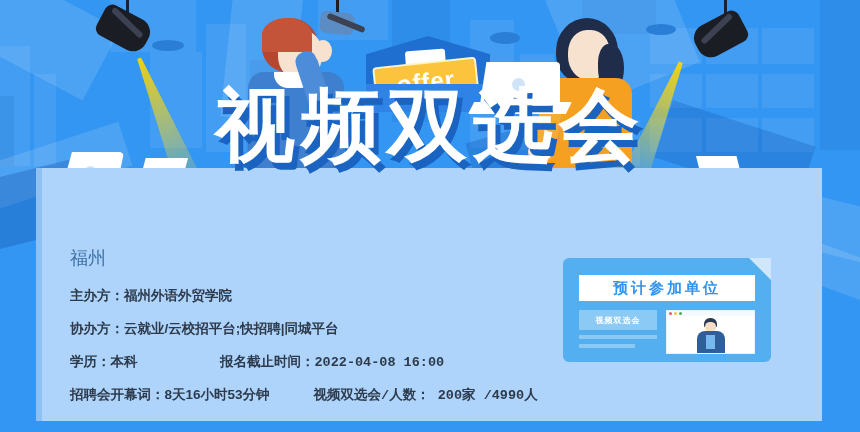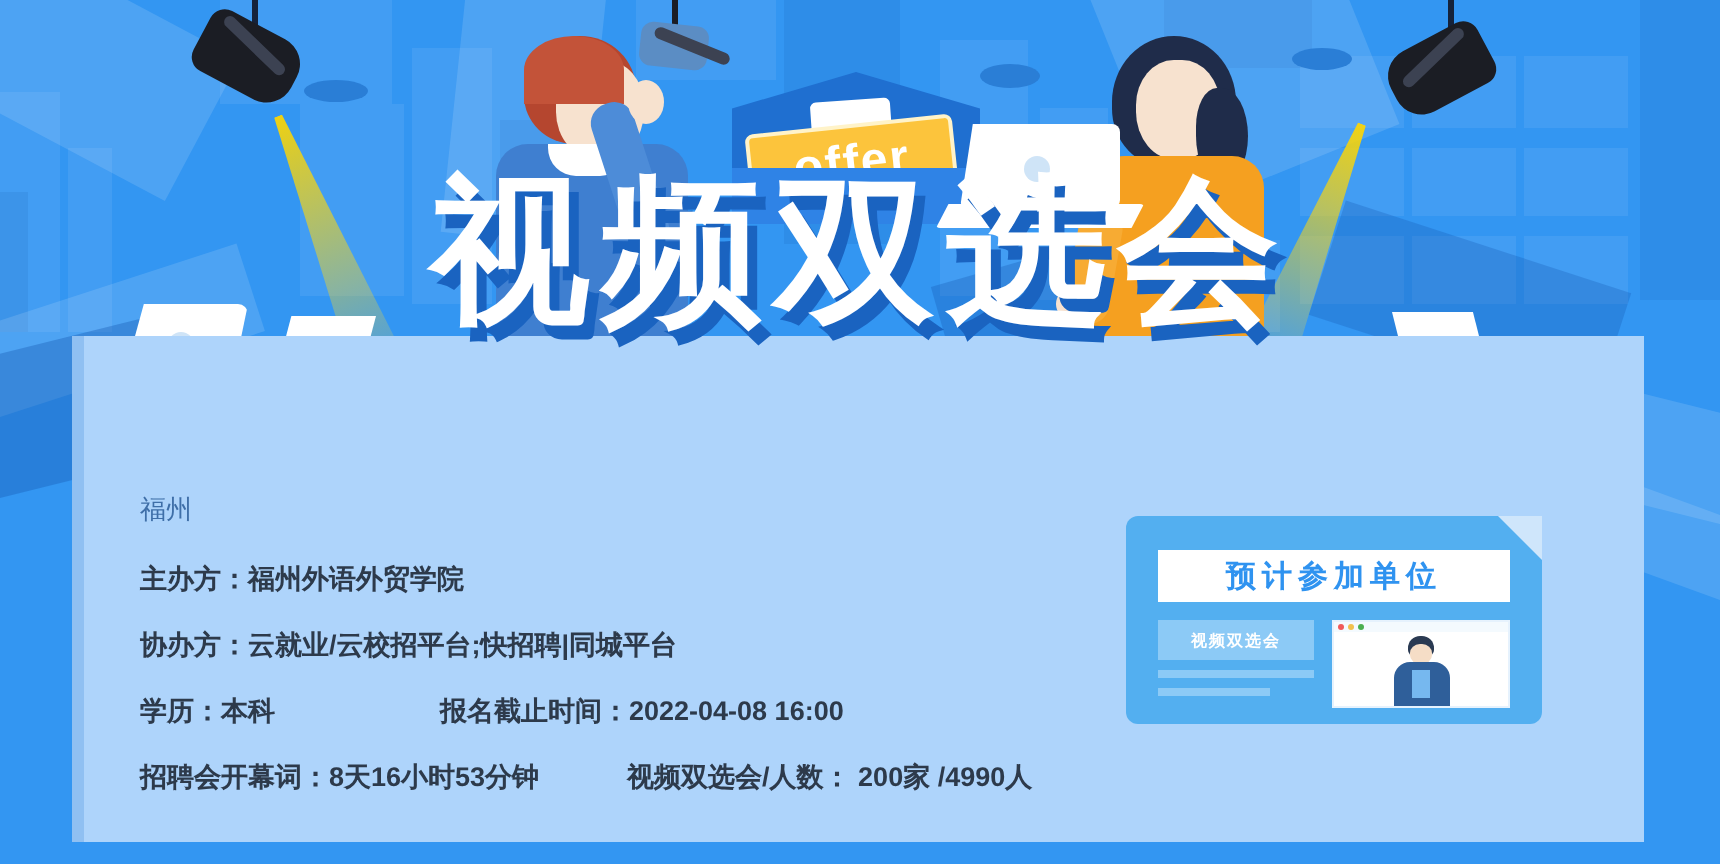--- a/index.html
+++ b/index.html
@@ -88,25 +88,25 @@
                border:2px solid #2b3440; border-radius:50%; }
   .pin:after{ content:""; position:absolute; left:4px; top:9px; width:3px; height:4px; background:#2b3440; }
   .sub-pill {
     border:1px solid #6b6550; border-radius:11px; padding:1px 6px;
     font-size:12px; font-weight:normal; color:#3a3f46; margin-left:4px;
   }
 
   
   .info { position:absolute; left:70px; top:246px; width:470px;
           color:#2d3a4b; font-size:13.5px; }
-  .row-date { color:#3f6fa8; font-size:13px; margin-bottom:17px; display:flex; align-items:baseline; }
+  .row-date { color:#3f6fa8; font-size:18px; margin-bottom:17px; display:flex; align-items:baseline; }
   .row-date .city { margin-right:26px; }
   .row { margin-bottom:15px; font-weight:bold; display:flex; }
   .row .c1 { min-width:0; }
-  .row .c2 { margin-left:44px; }
+  .row .c2 { margin-left:44px;font-family:Liberation Mono, monospace; }
   .row.split .c1 { width:150px; }
 
   
   .vcard {
     position:absolute; left:563px; top:258px; width:208px; height:104px;
     background:#53aff0; border-radius:6px 0 6px 6px;
   }
   .vcard .fold {
     position:absolute; right:0; top:0; width:22px; height:22px;
     background:#cfe6fb; clip-path: polygon(0 0, 100% 100%, 100% 0);

